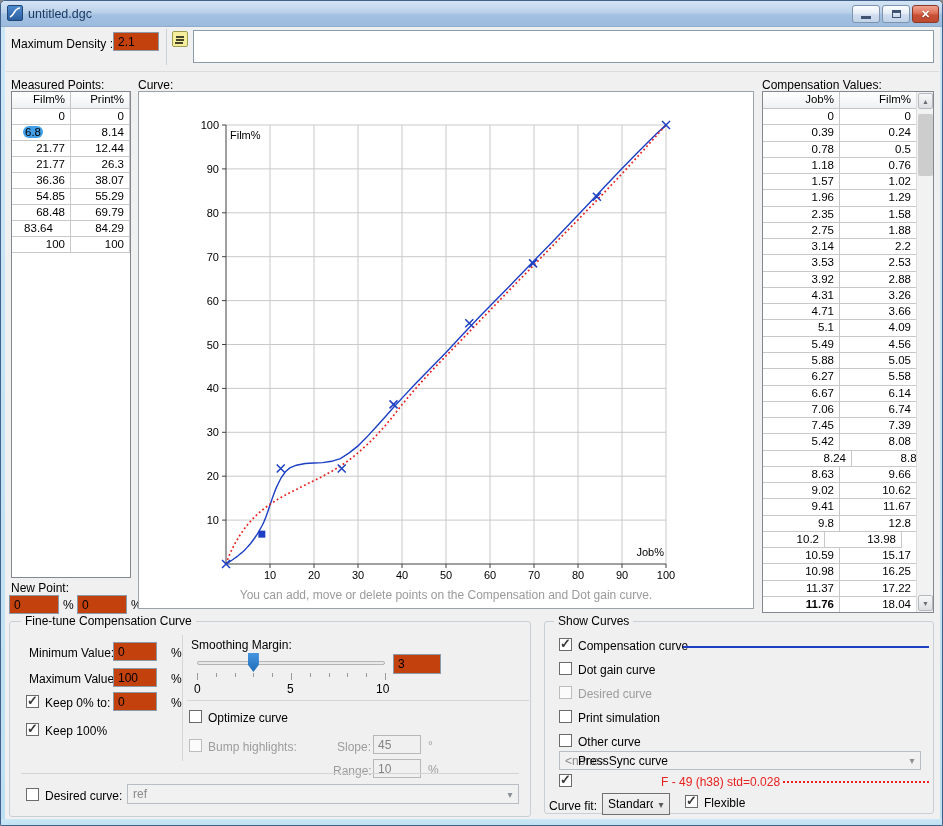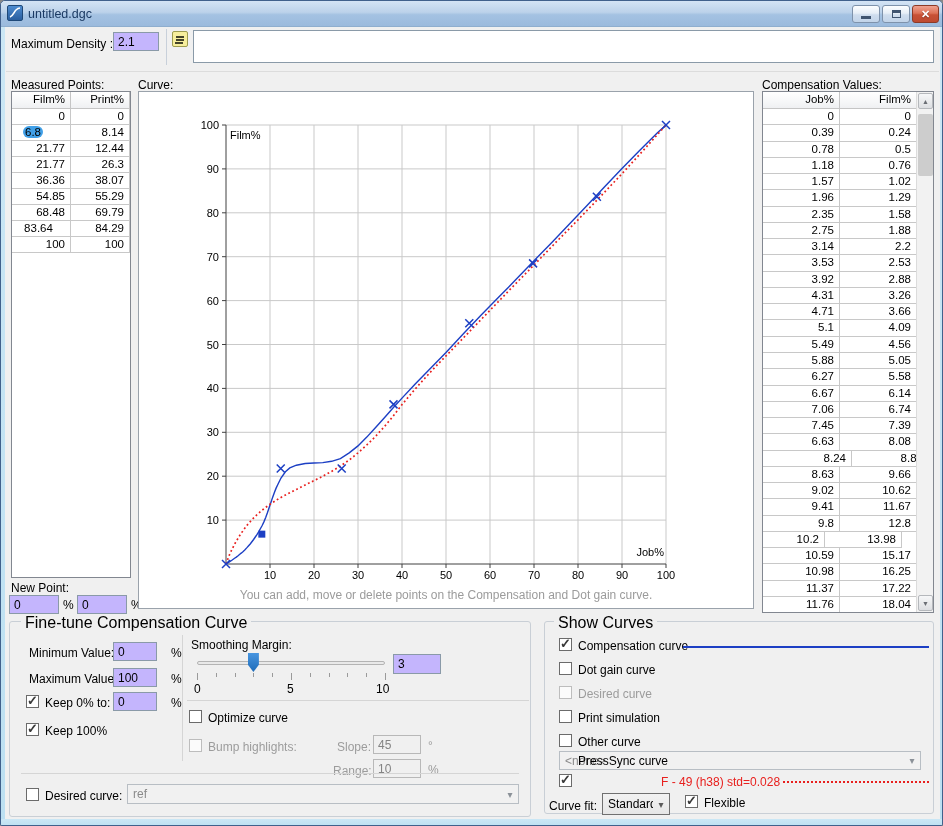--- a/index.html
+++ b/index.html
@@ -21,34 +21,34 @@
     display:flex; align-items:center; justify-content:center; }
   .winbtn.close { background:linear-gradient(180deg,#EFA291 0%,#DD7257 45%,#C85136 55%,#BE4A30 100%);
     border-color:#8C3A27; color:#fff; font-size:11px; font-weight:bold; text-shadow:0 1px 1px #7E2B18; }
   .glyph-min { width:10px; height:3px; background:#3F5470; margin-top:7px; }
   .glyph-max { width:9px; height:8px; border:1px solid #3F5470; border-top:3px solid #3F5470; background:transparent; }
 
   
   .frame { background:linear-gradient(180deg,#CBE7F5,#BCE0F2); }
 
   
-  .input { position:absolute; border:1px solid #8A9AA8; background:#c4b5fd; font:12px "Liberation Sans",sans-serif;
+  .input { position:absolute; border:1px solid #8A9AA8; background:#c2410c; font:12px "Liberation Sans",sans-serif;
            padding:1px 4px; color:#000; }
   .input.disabled { background:#F0F0F0; border-color:#B8B8B8; color:#838383; }
   .tarea { position:absolute; border:1px solid #8A9AA8; background:#fff; resize:none;
            font:12px "Liberation Sans",sans-serif; }
 
   
   .cb { position:absolute; width:13px; height:13px; background:#fff; border:1px solid #6B6B6B; }
   .cb.checked::after { content:"\2713"; position:absolute; left:0px; top:-3px; font-size:13px; font-weight:bold; color:#3A3A3A; }
   .cb.disabled { border-color:#BDBDBD; background:#FBFBFB; }
 
   
   .groupbox { position:absolute; border:1px solid #C9CFD6; border-radius:3px; }
-  .gb-label { position:absolute; background:#F0F0F0; padding:0 4px; font-size:16px; color:#000; }
+  .gb-label { position:absolute; background:#F0F0F0; padding:0 4px; font-size:12px; color:#000; }
 
   
   .tablebox { position:absolute; background:#fff; border:1px solid #828790; overflow:hidden; }
   .thead { display:flex; }
   .thcell { background:linear-gradient(180deg,#FFFFFF,#F6F7F8 60%,#EFF0F2);
     border-right:1px solid #C5C5C5; border-bottom:1px solid #C5C5C5;
     font-size:11.5px; text-align:right; padding:1px 5px 0 0; height:17px; }
   .trow { display:flex; }
   .tcell { border-right:1px solid #C8C8C8; border-bottom:1px solid #C8C8C8;
     font-size:11.5px; text-align:right; padding:1px 5px 0 0; }
@@ -340,21 +340,21 @@
         </div>
         <div class="trow">
           <div class="tcell" style="width: 77px; height: 16.28px;">7.06</div>
           <div class="tcell" style="width: 77px; height: 16.28px;">6.74</div>
         </div>
         <div class="trow">
           <div class="tcell" style="width: 77px; height: 16.28px;">7.45</div>
           <div class="tcell" style="width: 77px; height: 16.28px;">7.39</div>
         </div>
         <div class="trow">
-          <div class="tcell" style="width: 77px; height: 16.28px;">6.63</div>
+          <div class="tcell" style="width: 77px; height: 16.28px;">5.42</div>
           <div class="tcell" style="width: 77px; height: 16.28px;">8.08</div>
         </div>
         <div class="trow">
           <div class="tcell" style="width: 89px; height: 16.28px;">8.24</div>
           <div class="tcell" style="width: 77px; height: 16.28px;">8.82</div>
         </div>
         <div class="trow">
           <div class="tcell" style="width: 77px; height: 16.28px;">8.63</div>
           <div class="tcell" style="width: 77px; height: 16.28px;">9.66</div>
         </div>
@@ -380,21 +380,21 @@
         </div>
         <div class="trow">
           <div class="tcell" style="width: 77px; height: 16.28px;">10.98</div>
           <div class="tcell" style="width: 77px; height: 16.28px;">16.25</div>
         </div>
         <div class="trow">
           <div class="tcell" style="width: 77px; height: 16.28px;">11.37</div>
           <div class="tcell" style="width: 77px; height: 16.28px;">17.22</div>
         </div>
         <div class="trow">
-          <div class="tcell" style="width: 77px; height: 16.28px;">11.76</div>
+          <div class="tcell" style="width: 77px; height: 16.28px; font-weight: bold;">11.76</div>
           <div class="tcell" style="width: 77px; height: 16.28px;">18.04</div>
         </div>
       </div>
     <div class="sbar" style="right:0; top:0; width:17px; height:520px;">
       <div class="sbtn" style="top:1px;">▲</div>
       <div class="sthumb" style="top:22px; height:62px;"></div>
       <div class="sbtn" style="bottom:1px;">▼</div>
     </div>
   </div>
 

